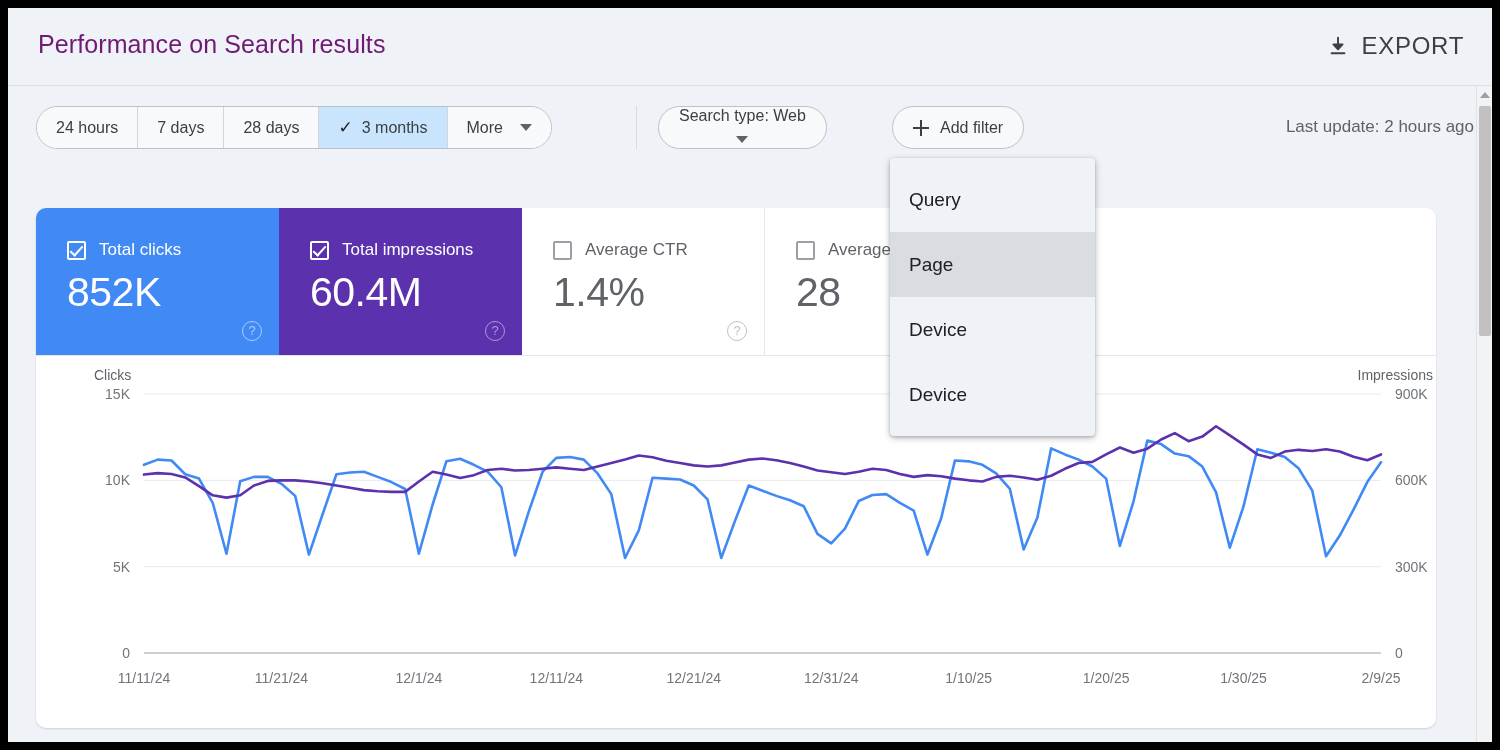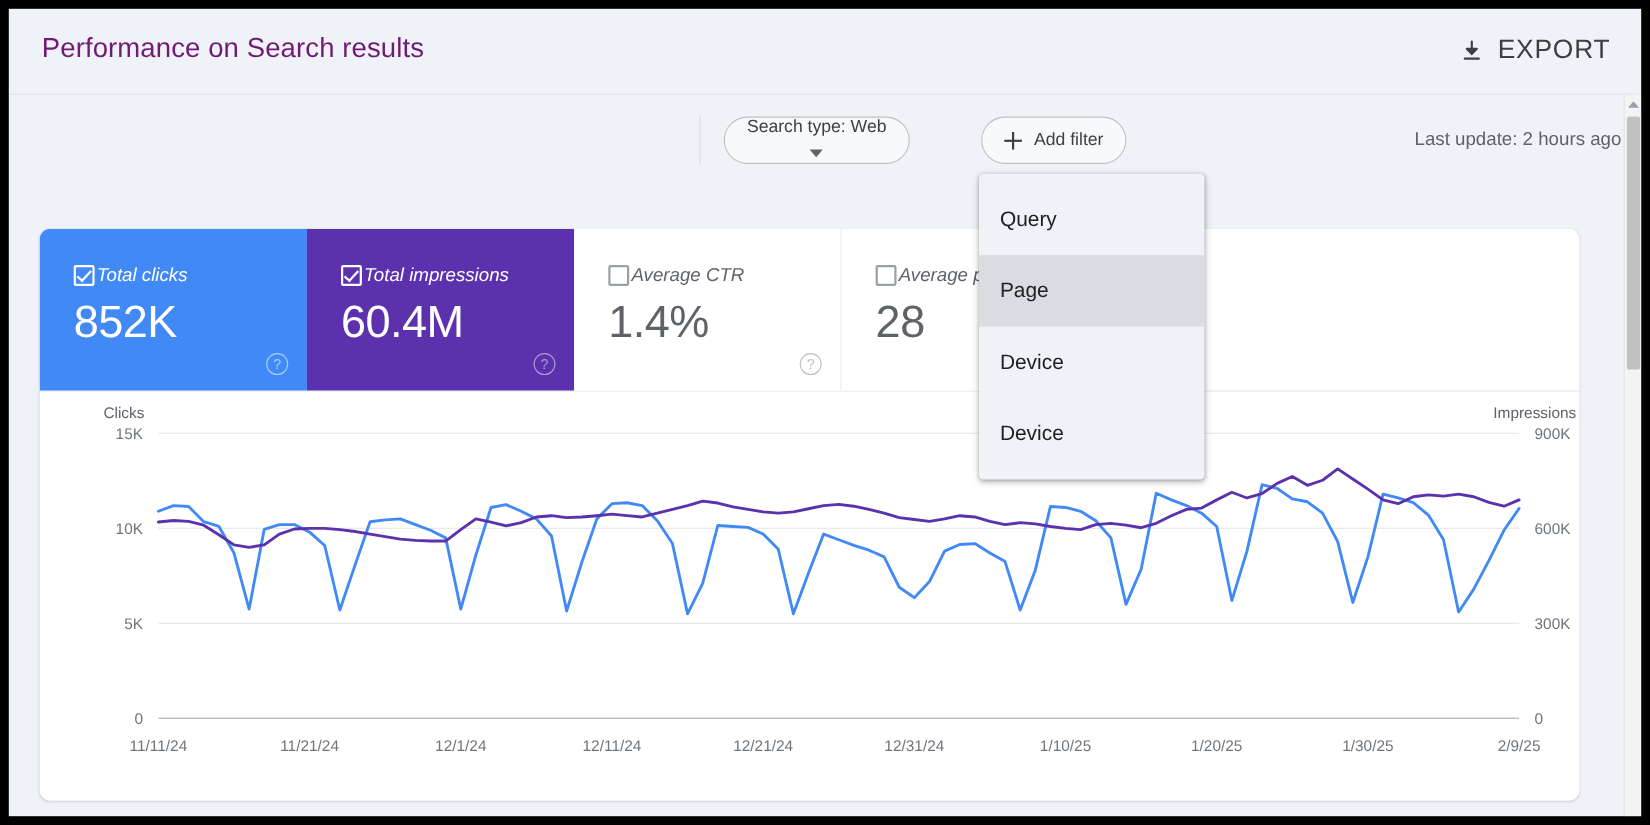--- a/index.html
+++ b/index.html
@@ -141,23 +141,22 @@
     width: 243px;
     position: relative;
     padding: 32px 0 0 31px;
     border-right: 1px solid #e3e6ea;
     cursor: pointer;
     background: #fff;
   }
   .metric-card.clicks      { background: #4189f5; border-right: none; }
   .metric-card.impressions { background: #5c31ae; border-right: none; }
   .metric-head {
-    display: flex; align-items: center; gap: 2px;
+    display: flex; align-items: center; gap: 13px;
     margin-bottom: 10px;
-    font-style: italic;
   }
   .cbox {
     width: 19px; height: 19px;
     border: 2px solid #9aa0a6;
     border-radius: 2px;
     position: relative;
     flex: none;
   }
   .metric-card.clicks .cbox,
   .metric-card.impressions .cbox { border-color: #fff; }
@@ -261,20 +260,39 @@
     <div id="export-button">
       <svg class="dl-icon" viewBox="0 0 24 24">
         <path d="M12 3v9.2M12 15.5l-5-5.2h10z" fill="#3c4043" stroke="#3c4043" stroke-width="2.1" stroke-linecap="round" stroke-linejoin="round"></path>
         <path d="M5 20h14" stroke="#3c4043" stroke-width="2.1" stroke-linecap="round"></path>
       </svg>
       <span class="label">EXPORT</span>
     </div>
   </div>
 
   <div id="toolbar">
+    <div id="range-group">
+        <div class="range-seg">
+          <span>24 hours</span>
+        </div>
+        <div class="range-seg">
+          <span>7 days</span>
+        </div>
+        <div class="range-seg">
+          <span>28 days</span>
+        </div>
+        <div class="range-seg selected">
+          <span class="check">✓</span>
+          <span>3 months</span>
+        </div>
+        <div class="range-seg">
+          <span>More</span>
+          <span class="caret" style="margin-left: 8px;"></span>
+        </div>
+      </div>
     <div id="toolbar-divider"></div>
 
     <div class="pill" id="search-type-pill">
       <span>Search type: Web</span>
       <span class="caret"></span>
     </div>
 
     <div class="pill" id="add-filter-pill">
       <span class="plus-icon"></span>
       <span>Add filter</span>

